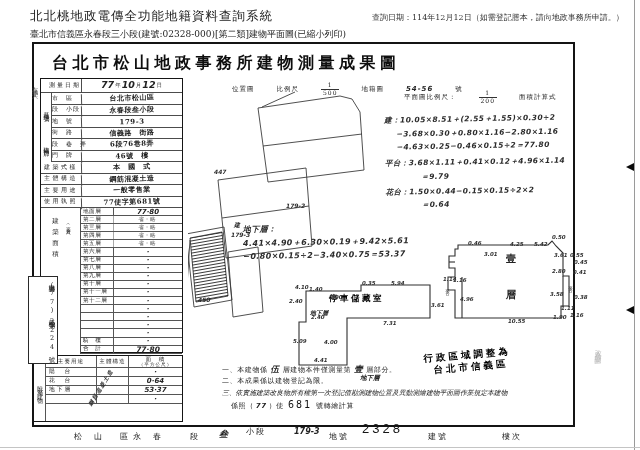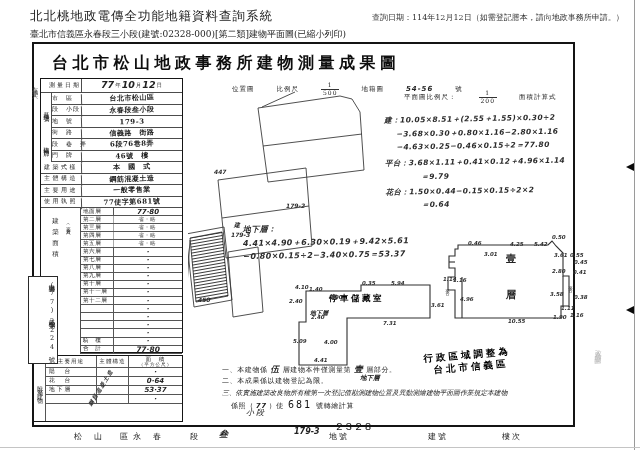--- a/index.html
+++ b/index.html
@@ -113,24 +113,24 @@
   #note3b .hand{margin:0 2px;}
   .typed{font-family:"DejaVu Sans Mono","Liberation Mono",monospace;font-size:10px;letter-spacing:2px;color:#111;margin:0 4px;}
 
   
   .fseg{position:absolute;font-size:8px;letter-spacing:12px;color:#222;white-space:nowrap;}
   #f-dist-h{left:74px;top:431px;}
   #f-dist{left:120px;top:431px;letter-spacing:0;}
   #f-sec-h{left:133px;top:431px;}
   #f-sec{left:190px;top:431px;letter-spacing:0;}
   #f-sub-h{left:219px;top:428px;font-size:9px;letter-spacing:0;}
-  #f-sub{left:246px;top:407px;letter-spacing:2px;font-style:italic;}
+  #f-sub{left:246px;top:426px;letter-spacing:2px;}
   #f-parcel{left:294px;top:427px;font-size:8px;letter-spacing:0;}
   #f-parcel-l{left:329px;top:431px;letter-spacing:2px;}
-  #f-bno{left:336px;top:421px;font-family:Liberation Mono, monospace;font-size:11px;letter-spacing:3px;color:#151515;}
+  #f-bno{left:362px;top:421px;font-family:Liberation Sans, sans-serif;font-size:13px;letter-spacing:3px;color:#151515;}
   #f-bno-l{left:428px;top:431px;letter-spacing:2px;}
   #f-floor-l{left:502px;top:431px;letter-spacing:2px;}
 </style>
 </head>
 <body>
 
 <div class="abs" id="sys-title">北北桃地政電傳全功能地籍資料查詢系統</div>
 <div class="abs" id="sys-date">查詢日期：114年12月12日（如需登記謄本，請向地政事務所申請。）</div>
 <div class="abs" id="sys-sub">臺北市信義區永春段三小段(建號:02328-000)[第二類]建物平面圖(已縮小列印)</div>
 

